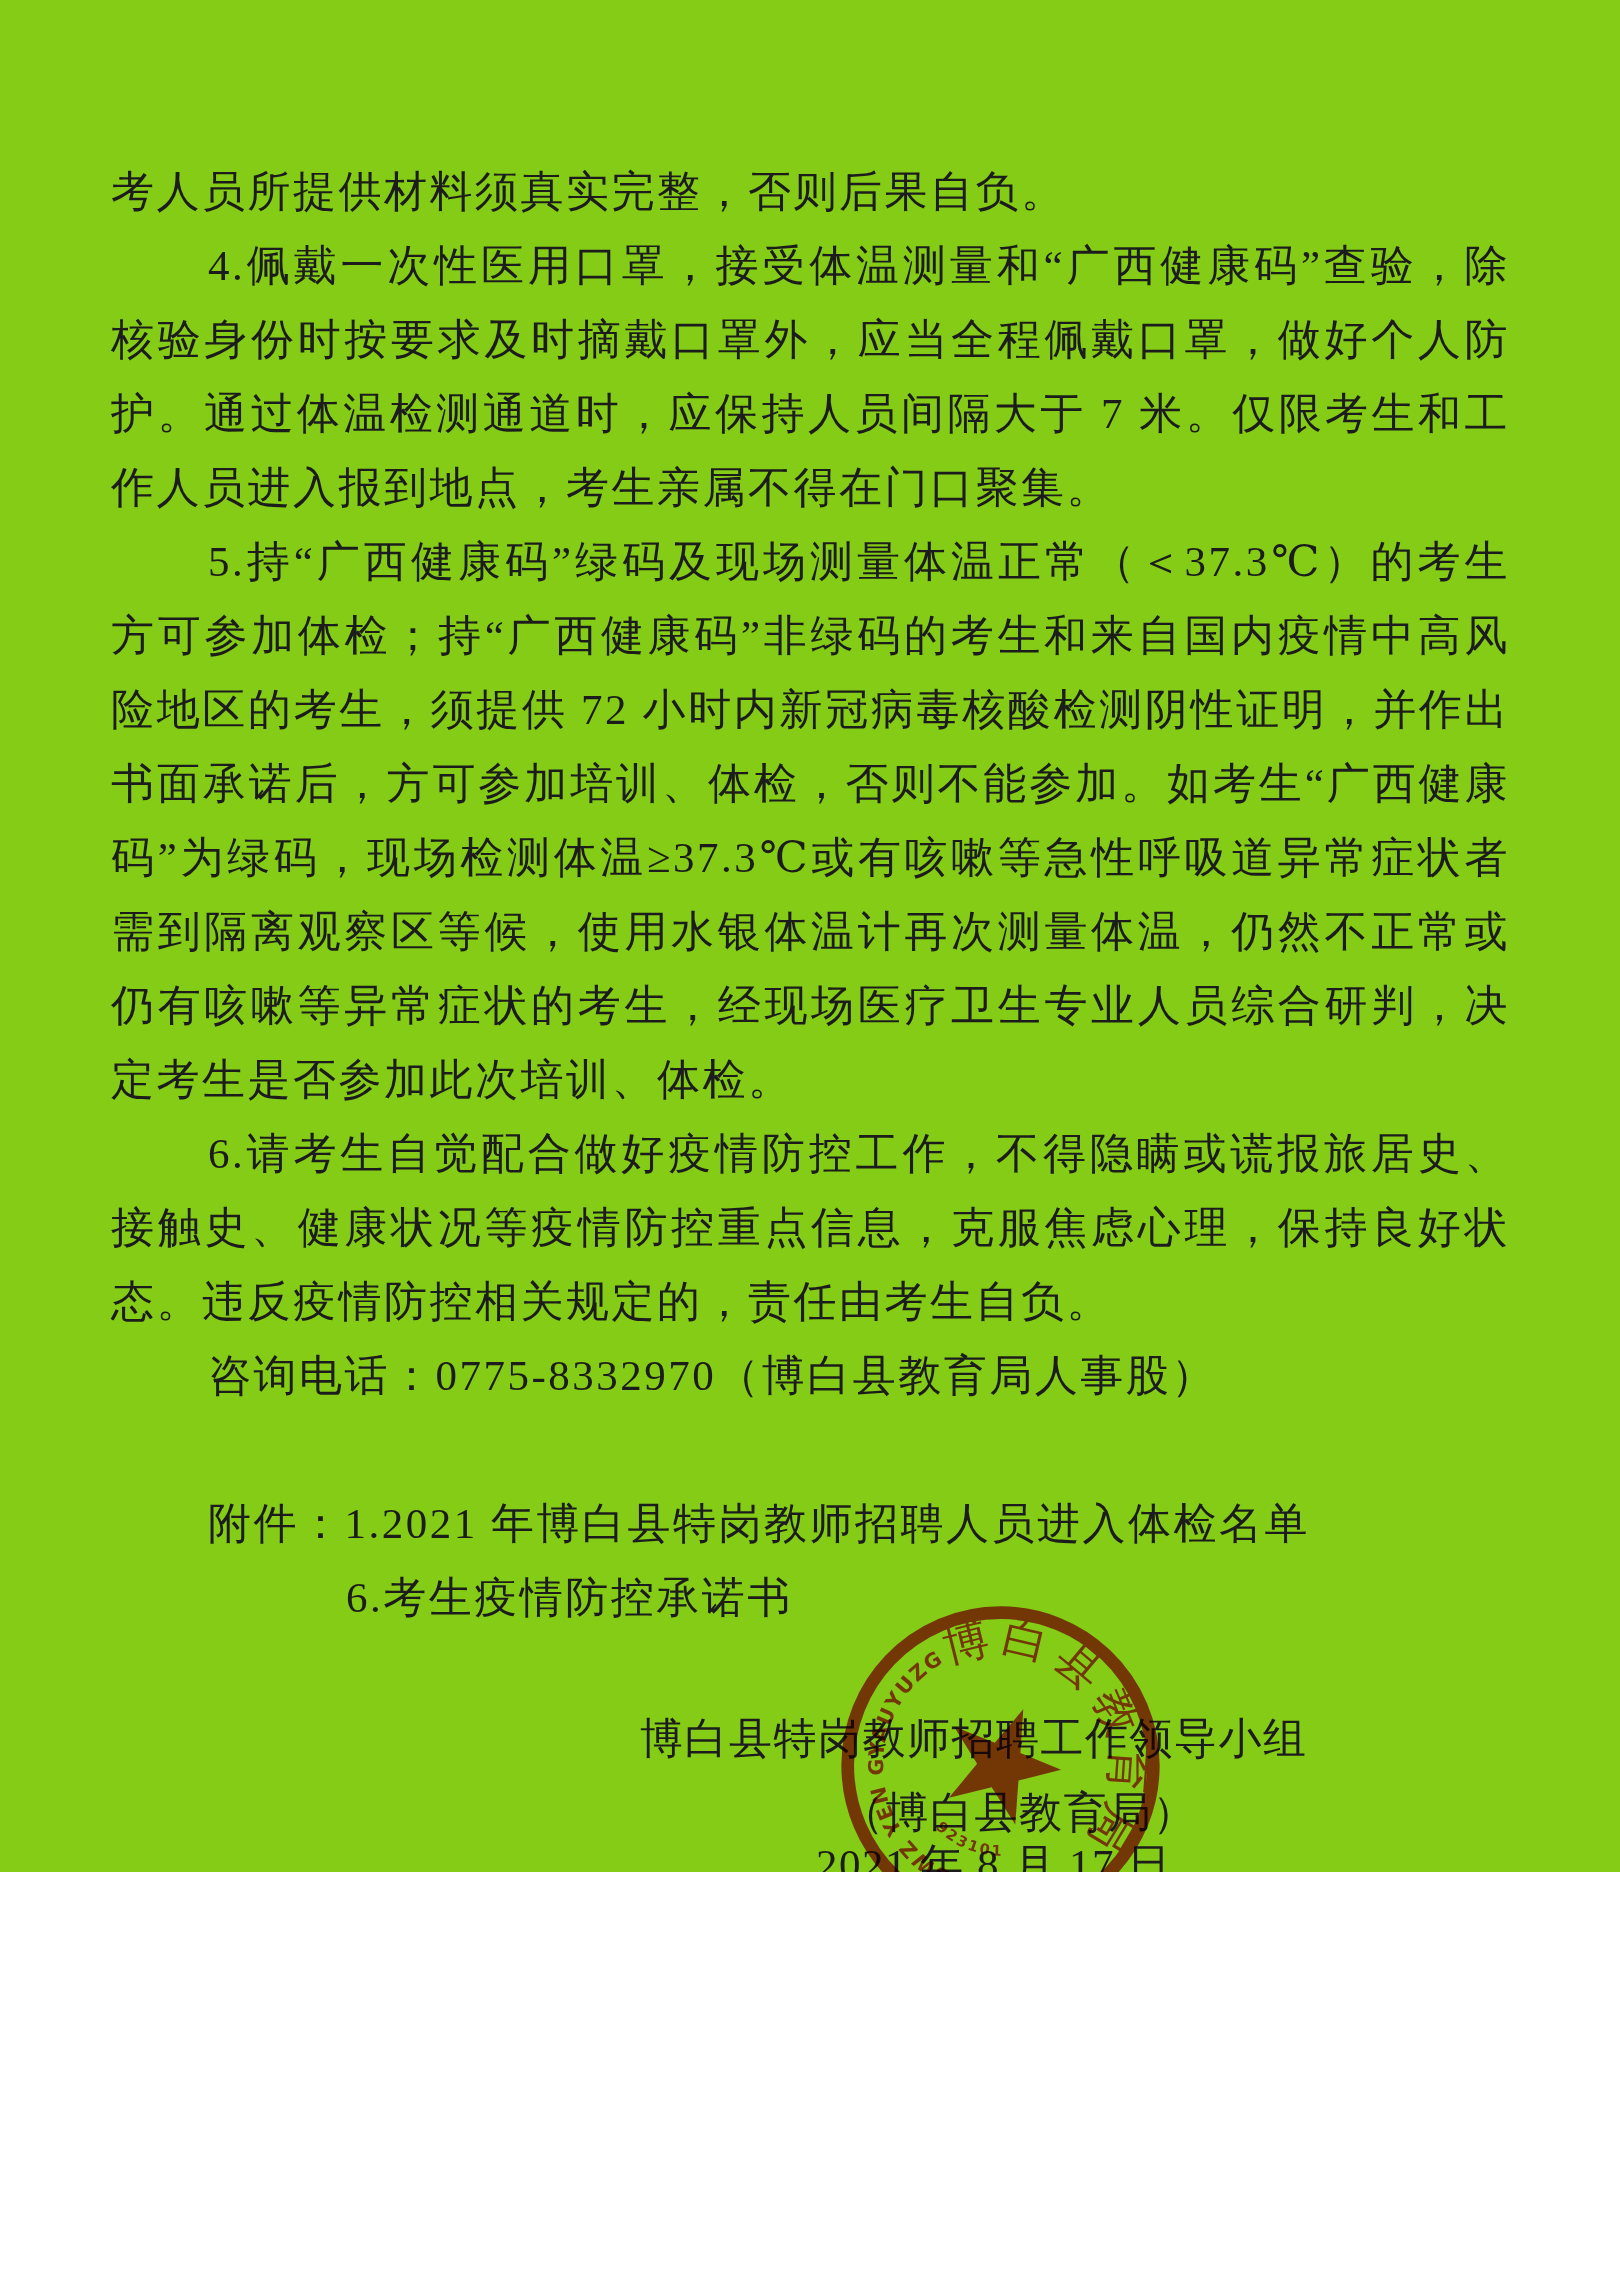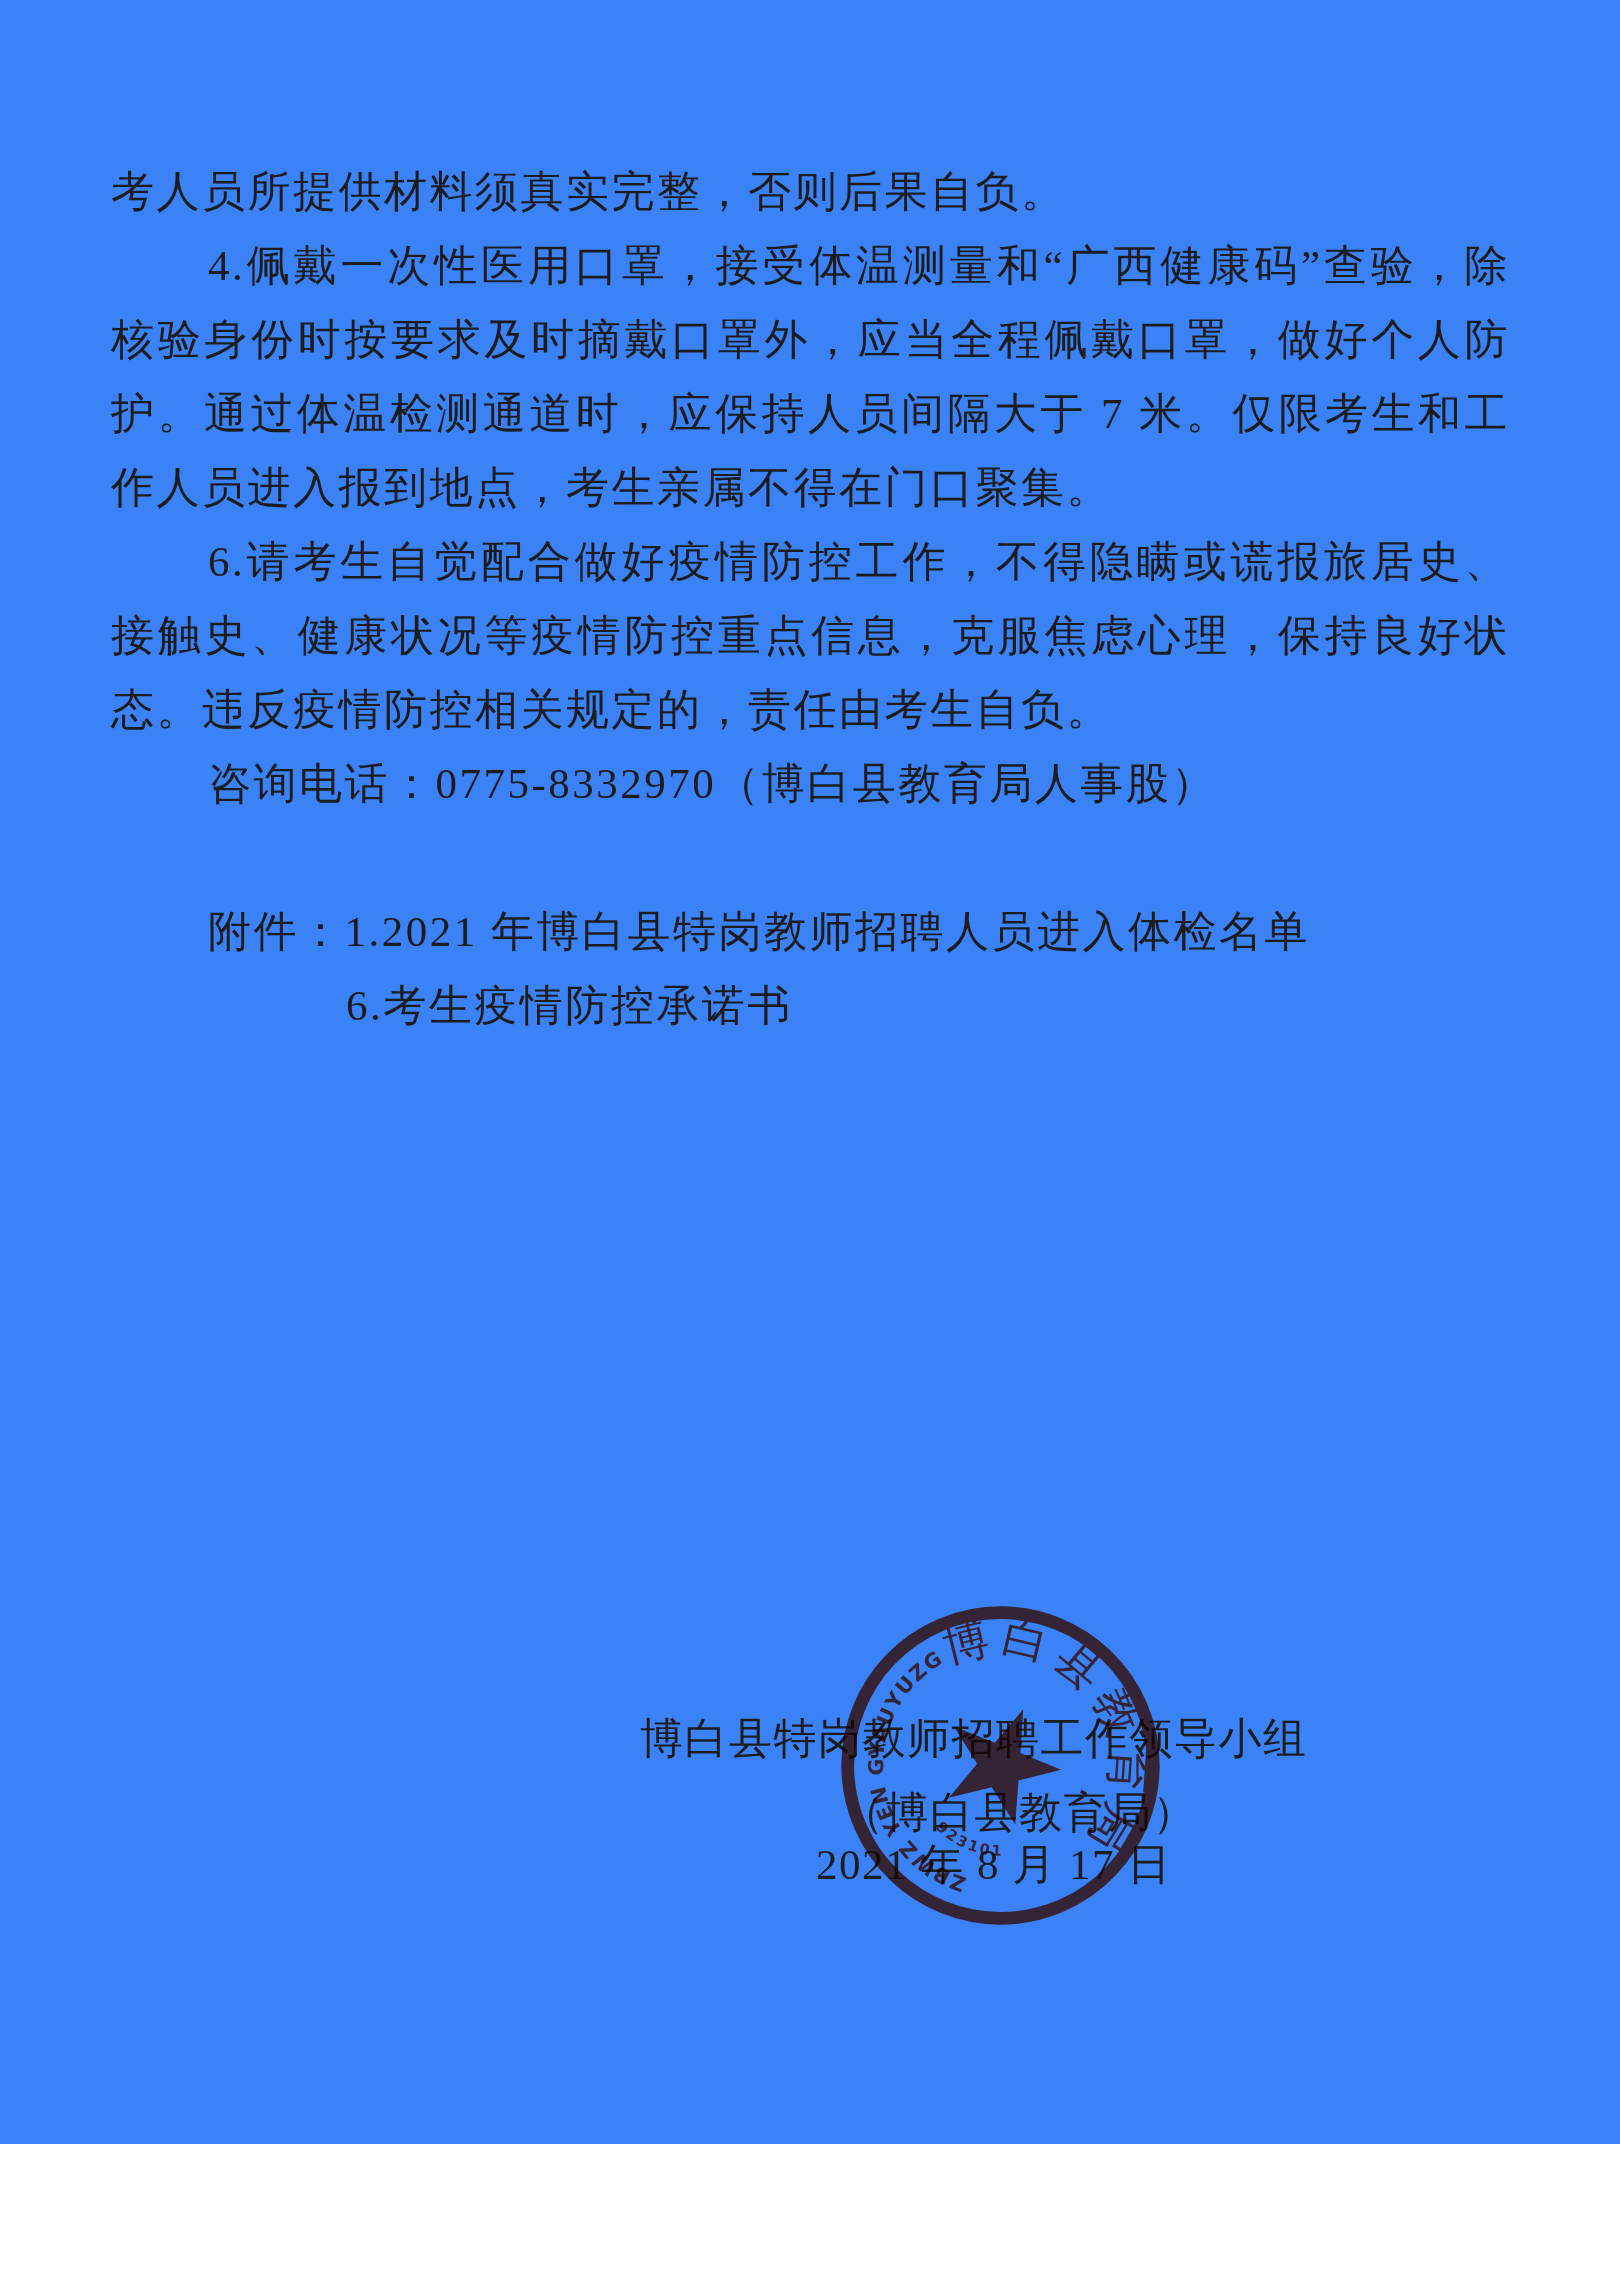--- a/index.html
+++ b/index.html
@@ -1,20 +1,20 @@
 <!DOCTYPE html>
 <html><head>
 <meta charset="utf-8">
 <style>
   html, body { margin: 0; padding: 0; background: #ffffff; }
   .page {
     position: relative;
     width: 1620px;
-    height: 2144px;
-    background: #3b82f6;
+    height: 1872px;
+    background: #84cc16;
     overflow: hidden;
     font-family: "Liberation Serif", "DejaVu Serif", serif;
     color: #1c1c1c;
   }
   .content {
     position: absolute;
     left: 111px;
     top: 155px;
     width: 1399px;
     font-size: 43px;
@@ -58,20 +58,21 @@
   .seal .latin { font-family: "DejaVu Sans", sans-serif; font-weight: bold; }
 </style>
 </head>
 <body>
 
 <div class="page">
 
   <div class="content">
     <p class="no-indent">考人员所提供材料须真实完整，否则后果自负。</p>
     <p>4.佩戴一次性医用口罩，接受体温测量和“广西健康码”查验，除核验身份时按要求及时摘戴口罩外，应当全程佩戴口罩，做好个人防护。通过体温检测通道时，应保持人员间隔大于 7 米。仅限考生和工作人员进入报到地点，考生亲属不得在门口聚集。</p>
+    <p>5.持“广西健康码”绿码及现场测量体温正常（＜37.3℃）的考生方可参加体检；持“广西健康码”非绿码的考生和来自国内疫情中高风险地区的考生，须提供 72 小时内新冠病毒核酸检测阴性证明，并作出书面承诺后，方可参加培训、体检，否则不能参加。如考生“广西健康码”为绿码，现场检测体温≥37.3℃或有咳嗽等急性呼吸道异常症状者需到隔离观察区等候，使用水银体温计再次测量体温，仍然不正常或仍有咳嗽等异常症状的考生，经现场医疗卫生专业人员综合研判，决定考生是否参加此次培训、体检。</p>
     <p>6.请考生自觉配合做好疫情防控工作，不得隐瞒或谎报旅居史、接触史、健康状况等疫情防控重点信息，克服焦虑心理，保持良好状态。违反疫情防控相关规定的，责任由考生自负。</p>
     <p>咨询电话：0775-8332970（博白县教育局人事股）</p>
 
     <div class="attachments">
       <div class="attach-line1"><span>附件：</span><span>1.2021 年博白县特岗教师招聘人员进入体检名单</span></div>
       <div class="attach-line2"><span>6.考生疫情防控承诺书</span></div>
     </div>
   </div>
 
   <div class="sig sig-org">博白县特岗教师招聘工作领导小组</div>

